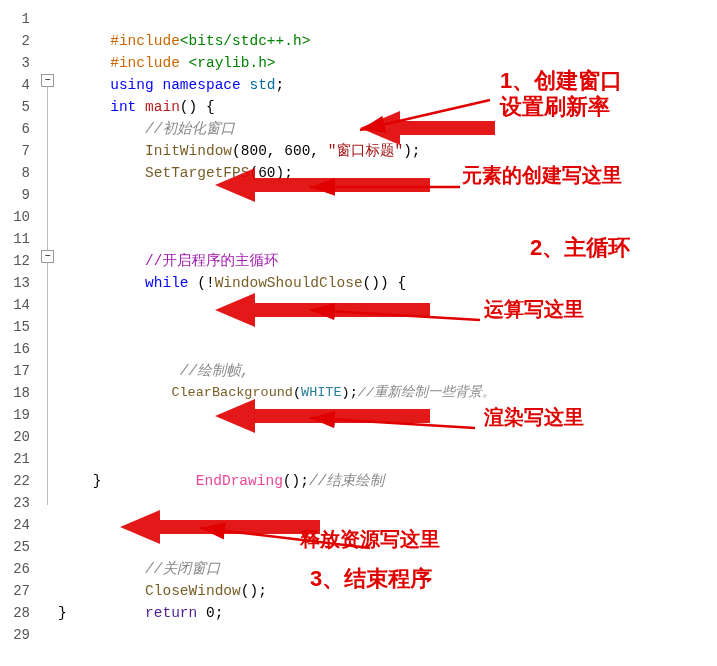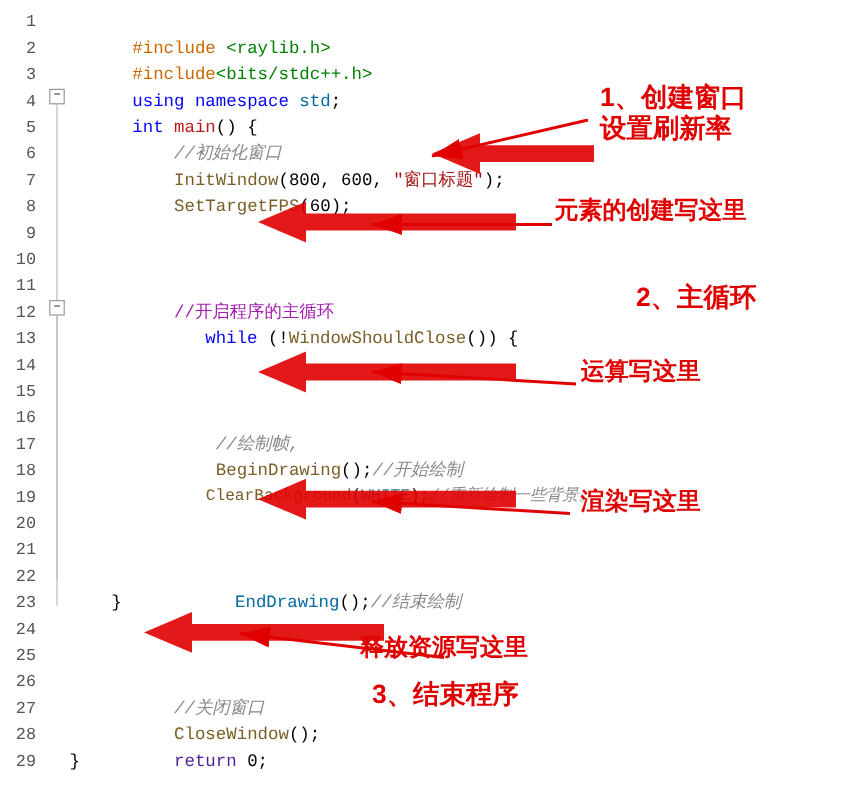--- a/index.html
+++ b/index.html
@@ -97,25 +97,25 @@
     <div style="position:absolute; top:242px; left:3px;">
       <div style="width:13px;height:13px;border:1px solid #999;display:flex;align-items:center;justify-content:center;font-size:10px;background:#fff;cursor:pointer;">−</div>
     </div>
 
     <div style="position:absolute; top:255px; left:9px; width:1px; height:220px; background:#bbb;"></div>
   </div>
 
   <div class="code-area">
 
     <div class="code-line">
+      <span style="color:#cc6600;">#include</span><span style="color:#008000;">&lt;bits/stdc++.h&gt;</span>
+    </div>
+
+    <div class="code-line">
       <span style="color:#cc6600;">#include</span> <span style="color:#008000;">&lt;raylib.h&gt;</span>
-    </div>
-
-    <div class="code-line">
-      <span style="color:#cc6600;">#include</span><span style="color:#008000;">&lt;bits/stdc++.h&gt;</span>
     </div>
 
     <div class="code-line">
       <span style="color:#0000ff;">using</span> <span style="color:#0000ff;">namespace</span> <span style="color:#0369a1;">std</span><span>;
       </span>
     </div>
 
     <div class="code-line">
       <span style="color:#0000ff;">int</span> <span style="color:#b91c1c;">main</span>() {
     </div>
@@ -136,49 +136,46 @@
 
     <div class="code-line">&nbsp;</div>
 
     <div class="code-line">&nbsp;</div>
 
     <div class="code-line">
       <span style="color:#a21caf; ">    //开启程序的主循环</span>
     </div>
 
     <div class="code-line">
-      <span>    </span><span style="color:#0000ff;margin-left:26px;">while</span> (!<span style="color:#795e26;">WindowShouldClose</span>()) {
+      <span>    </span><span style="color:#0000ff;">while</span> (!<span style="color:#795e26;">WindowShouldClose</span>()) {
     </div>
 
     <div class="code-line">&nbsp;</div>
 
     <div class="code-line">&nbsp;</div>
 
     <div class="code-line">&nbsp;</div>
 
     <div class="code-line">
       <span style="color:#888; font-style:italic;">        //绘制帧,</span>
     </div>
 
-    <div class="code-line">
-      <span>        </span><span style="color:#795e26;">BeginDrawing</span>();<span style="color:#888; font-style:italic;">//开始绘制</span>
-    </div>
 
     <div class="code-line" style="font-size:13.5px;">
       <span>        </span><span style="color:#795e26;">ClearBackground</span>(<span style="color:#267f99;">WHITE</span>);<span style="color:#888; font-style:italic;">//重新绘制一些背景。</span>
     </div>
 
     <div class="code-line">&nbsp;</div>
 
     <div class="code-line">&nbsp;</div>
 
     <div class="code-line">&nbsp;</div>
 
     <div class="code-line">
-      <span>        </span><span style="color:#0369a1;padding-left:16px;">EndDrawing</span>();<span style="color:#888; font-style:italic;">//结束绘制</span>
+      <span>        </span><span style="color:#ec4899;padding-left:16px;">EndDrawing</span>();<span style="color:#888; font-style:italic;">//结束绘制</span>
     </div>
 
     <div class="code-line">    }</div>
 
     <div class="code-line">&nbsp;</div>
 
     <div class="code-line">&nbsp;</div>
 
     <div class="code-line">
       <span style="color:#888; font-style:italic;">    //关闭窗口</span>

